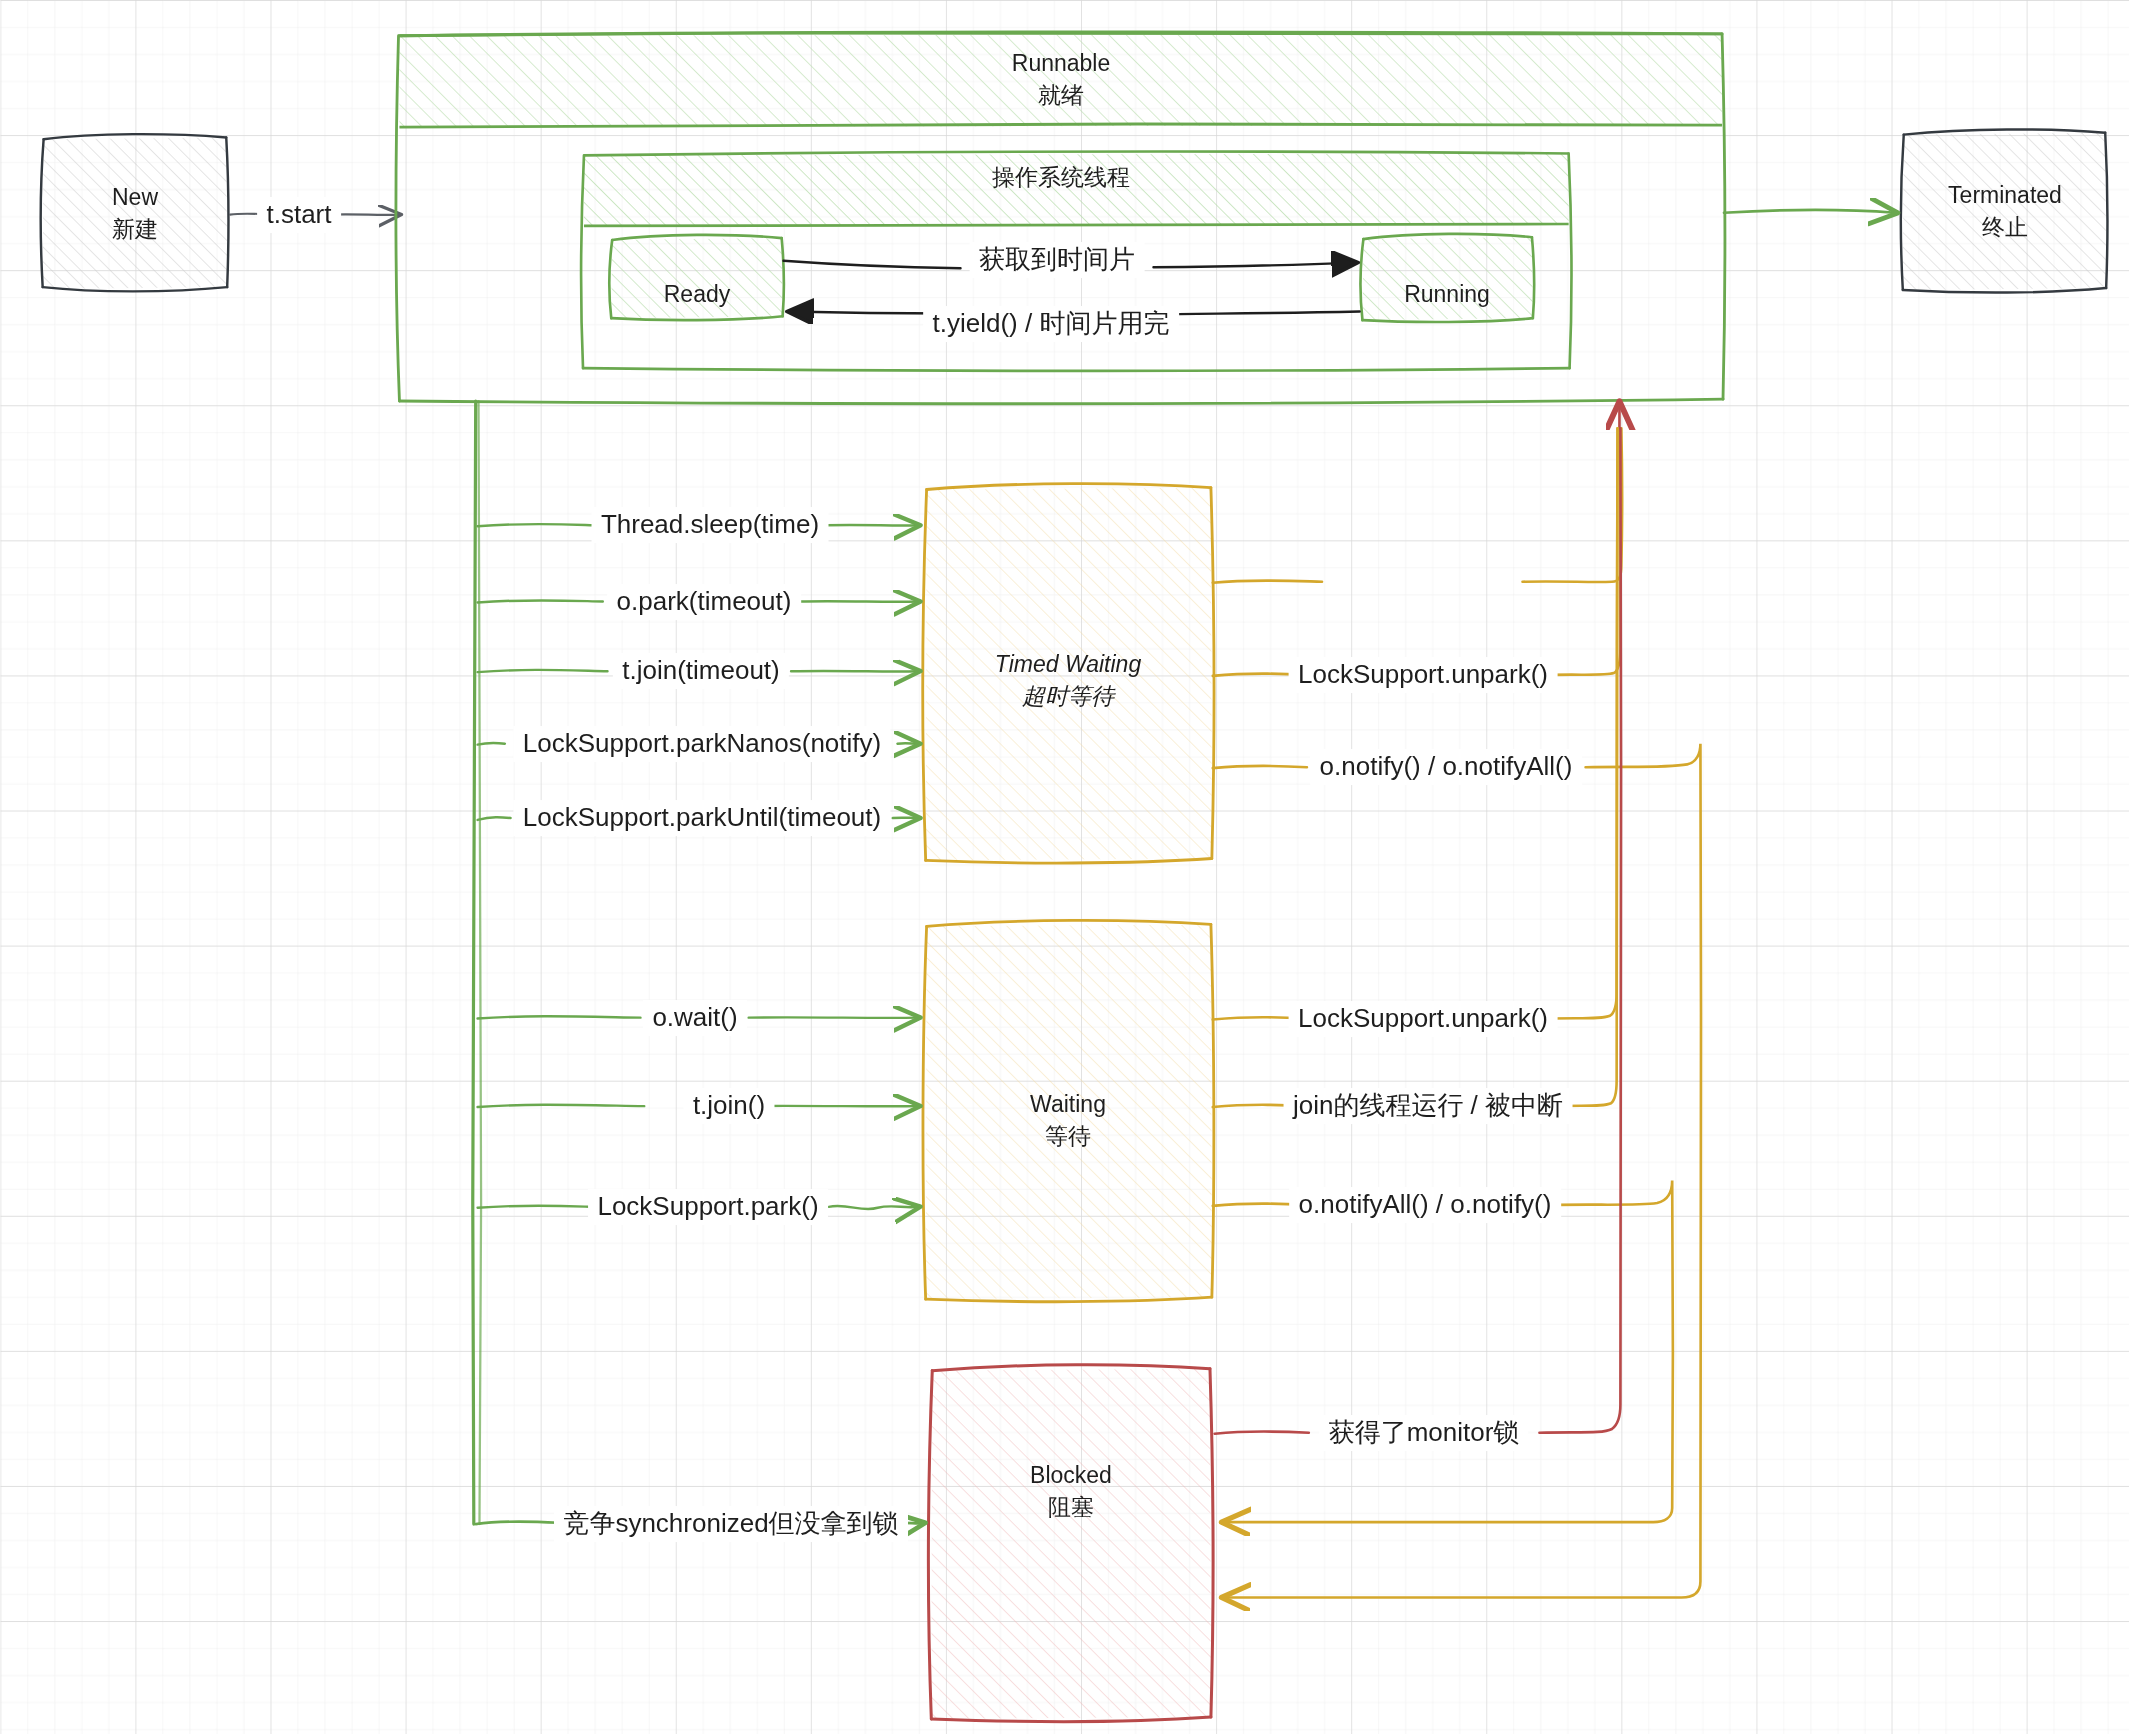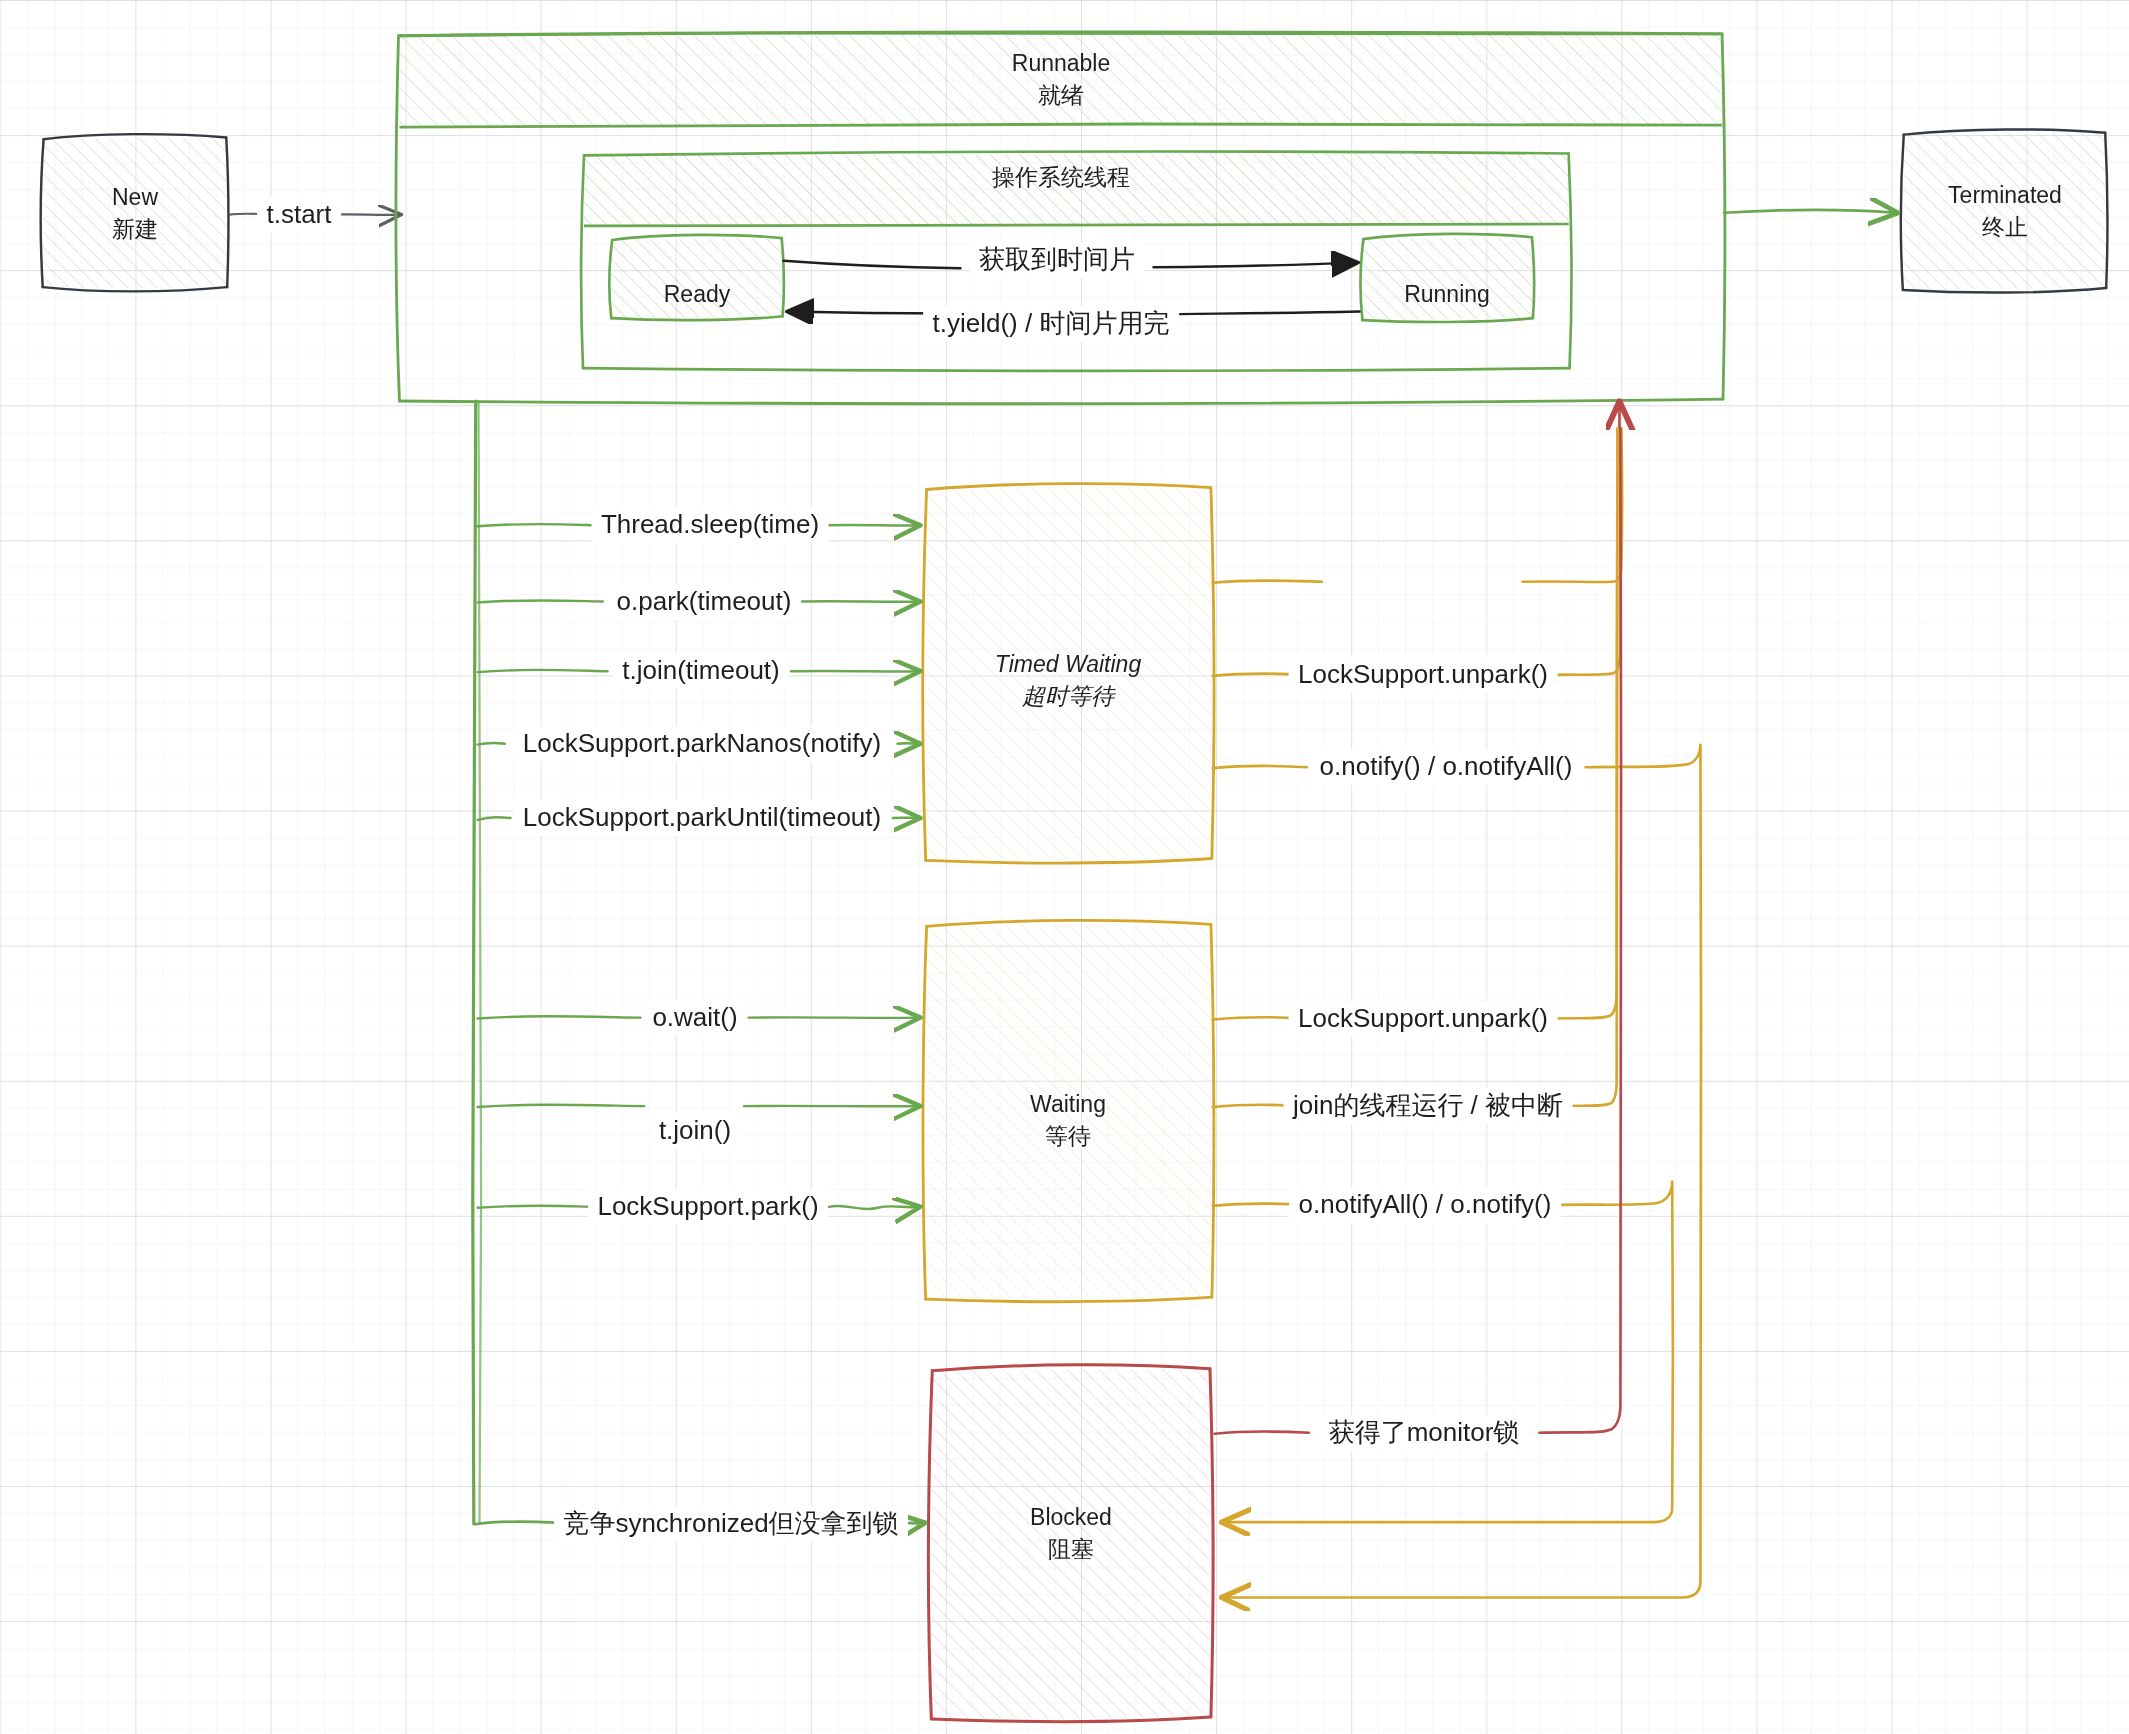--- a/index.html
+++ b/index.html
@@ -260,36 +260,36 @@
 <div class="lbl box" style="left:1068px;top:681px;font-style:italic;">
   <div>Timed Waiting</div>
   <div>超时等待</div>
 </div>
 
 <div class="lbl box" style="left:1068px;top:1121px;">
   <div>Waiting</div>
   <div>等待</div>
 </div>
 
-<div class="lbl box" style="left:1071px;top:1534px;">
+<div class="lbl box" style="left:1071px;top:1492px;">
   <div>Blocked</div>
   <div>阻塞</div>
 </div>
 
 <div class="lbl edge" style="left:710px;top:525px;">Thread.sleep(time)</div>
 <div class="lbl edge" style="left:704px;top:602px;">o.park(timeout)</div>
 <div class="lbl edge" style="left:701px;top:671px;">t.join(timeout)</div>
 <div class="lbl edge" style="left:702px;top:744px;">LockSupport.parkNanos(notify)</div>
 <div class="lbl edge" style="left:702px;top:818px;">LockSupport.parkUntil(timeout)</div>
 
 <div class="lbl edge" style="left:1423px;top:675px;">LockSupport.unpark()</div>
 <div class="lbl edge" style="left:1446px;top:767px;">o.notify() / o.notifyAll()</div>
 
 <div class="lbl edge" style="left:695px;top:1018px;">o.wait()</div>
-<div class="lbl edge" style="left:695px;top:1106px;margin-top:25px;">t.join()</div>
+<div class="lbl edge" style="left:729px;top:1106px;">t.join()</div>
 <div class="lbl edge" style="left:708px;top:1207px;">LockSupport.park()</div>
 
 <div class="lbl edge" style="left:1423px;top:1019px;">LockSupport.unpark()</div>
 <div class="lbl edge" style="left:1428px;top:1106px;">join的线程运行 / 被中断</div>
 <div class="lbl edge" style="left:1425px;top:1205px;">o.notifyAll() / o.notify()</div>
 
 <div class="lbl edge" style="left:731px;top:1524px;">竞争synchronized但没拿到锁</div>
 <div class="lbl edge" style="left:1424px;top:1433px;">获得了monitor锁</div>
 
 </div>

